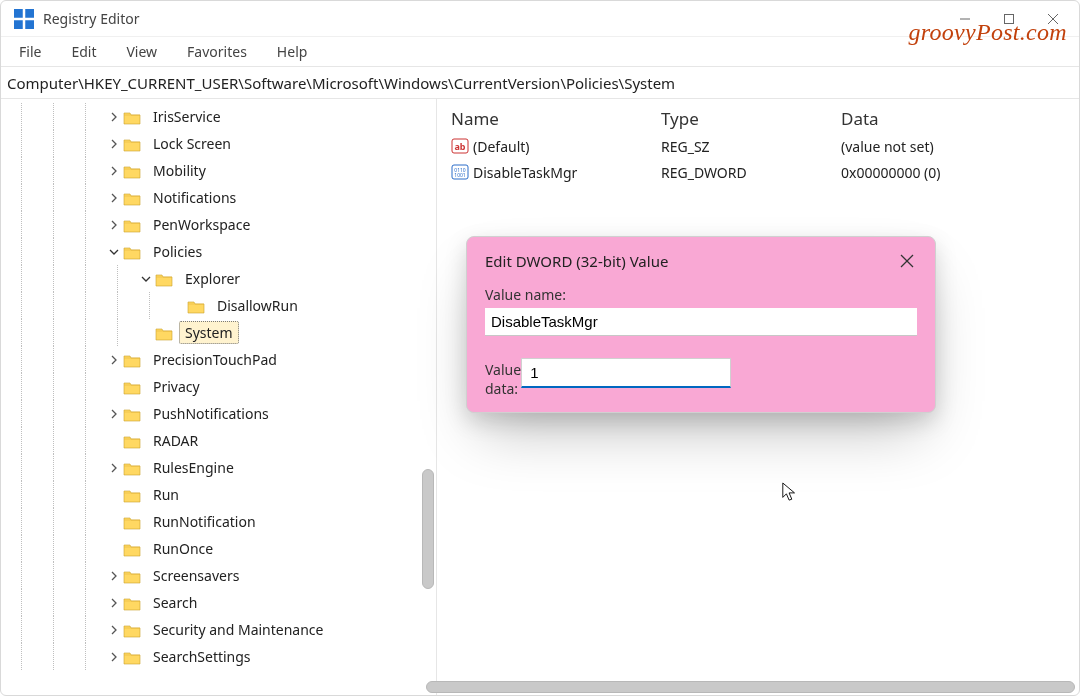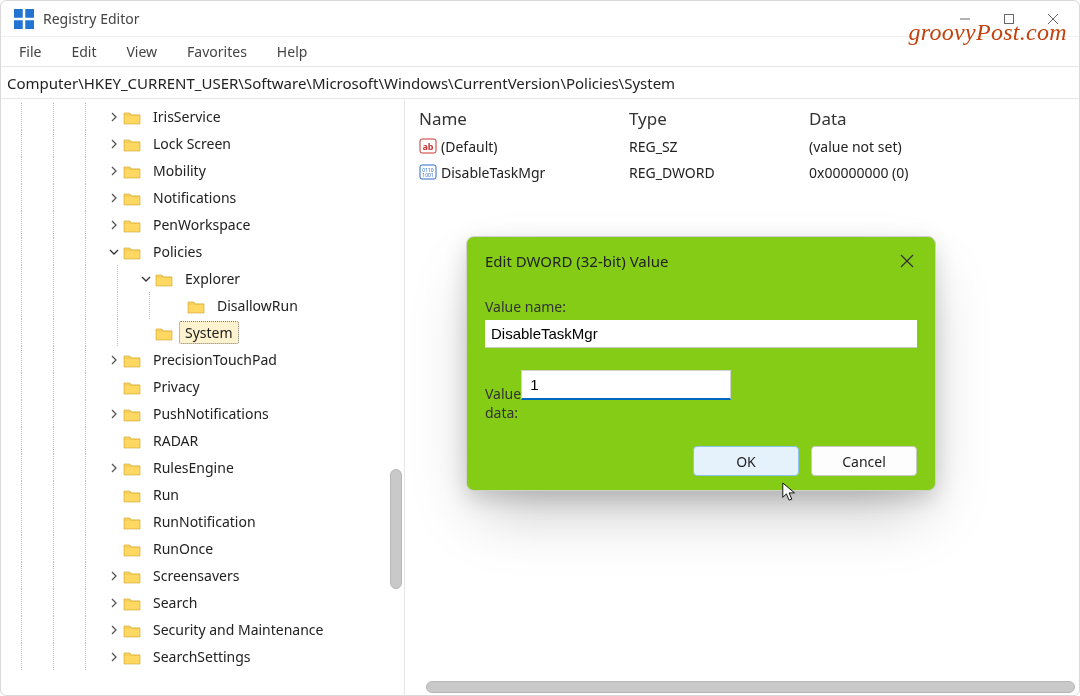--- a/index.html
+++ b/index.html
@@ -7,43 +7,43 @@
   .window{width:1080px;height:696px;border:1px solid #d9d9d9;border-radius:6px;position:relative;display:flex;flex-direction:column;background:#fff}
   .titlebar{height:36px;display:flex;align-items:center;padding:0 4px;border-bottom:1px solid #f0f0f0}
   .titlebar .ico{width:22px;height:22px;margin:0 8px;display:flex;align-items:center;justify-content:center}
   .titlebar .title{flex:1;color:#444;font-size:14px}
   .winbtns{display:flex;gap:0}
   .winbtn{width:44px;height:28px;display:flex;align-items:center;justify-content:center;border-radius:4px;color:#666}
   .menubar{height:30px;display:flex;align-items:center;padding:0 14px;gap:22px;border-bottom:1px solid #e6e6e6;font-size:14px;color:#444}
   .menubar span{padding:2px 4px}
   .addrbar{height:32px;border-bottom:1px solid #e6e6e6;display:flex;align-items:center;padding:0 6px;font-size:15px;color:#222;white-space:nowrap;overflow:hidden}
   .work{flex:1;display:flex;overflow:hidden;position:relative}
-  .tree{width:404px;border-right:1px solid #e6e6e6;overflow:hidden auto;padding-top:4px;padding-bottom:4px;position:relative}
+  .tree{width:436px;border-right:1px solid #e6e6e6;overflow:hidden auto;padding-top:4px;padding-bottom:4px;position:relative}
   .tree-row{display:flex;align-items:center;height:27px;padding-left:10px;white-space:nowrap}
   .tree-row .guides{display:flex;align-self:stretch}
   .vline{width:22px;height:100%;border-left:1px dotted #bfbfbf;margin-left:10px}
   .expand{width:14px;height:14px;display:inline-flex;align-items:center;justify-content:center;color:#555;margin-right:2px}
   .expand.none{visibility:hidden}
   .folder{width:18px;height:14px;margin-right:6px}
   .lbl{padding:1px 5px;border:1px solid transparent;border-radius:2px}
   .lbl.sel{background:#fff3cf;border:1px dotted #7a7a7a}
   .tree-scroll{position:absolute;right:2px;top:370px;width:12px;height:120px;background:#c9c9c9;border:1px solid #b8b8b8;border-radius:6px}
   .list{flex:1;position:relative;padding:4px 14px 0}
   .lhead{display:flex;font-size:17px;color:#333;height:30px;align-items:center}
   .col-name{width:210px}
   .col-type{width:180px}
   .col-data{width:200px}
   .lrow{display:flex;height:26px;align-items:center;font-size:14px}
   .lrow .ico{width:18px;height:18px;margin-right:4px}
-  .dialog{position:absolute;left:465px;top:235px;width:470px;background:#84cc16;border:1px solid #d0d0d0;border-radius:8px;box-shadow:0 30px 60px -14px rgba(0,0,0,.25),0 8px 22px rgba(0,0,0,.15);padding:0}
+  .dialog{position:absolute;left:465px;top:235px;width:470px;background:#f9a8d4;border:1px solid #d0d0d0;border-radius:8px;box-shadow:0 30px 60px -14px rgba(0,0,0,.25),0 8px 22px rgba(0,0,0,.15);padding:0}
   .dhead{display:flex;align-items:center;justify-content:space-between;padding:14px 18px 8px}
   .dtitle{font-size:15px;color:#222}
   .xbtn{width:20px;height:20px;display:flex;align-items:center;justify-content:center;color:#333}
   .dbody{padding:0 18px 14px}
-  .flabel{font-size:14px;color:#333;margin-top:18px}
+  .flabel{font-size:14px;color:#333;margin-top:6px}
   .vname{width:100%;height:28px;background:#fff;border:none;border-bottom:1px solid #c7c7c7;padding:4px 6px;font-size:15px;margin-top:4px}
   .midrow{display:flex;gap:28px;margin-top:18px}
   .vdata-wrap{display:flex;width:210px}
   .vdata{width:210px;height:30px;border:1px solid #d0d0d0;border-bottom:2px solid #0067c0;padding:2px 8px;font-size:15px;background:#fff;margin-top:4px}
   .group{border:1px solid #d7d7d7;border-radius:3px;padding:8px 14px 10px;width:180px;position:relative}
   .glabel{position:absolute;top:-10px;left:10px;background:#f3f3f3;padding:0 4px;font-size:13px}
   .radio{display:flex;align-items:center;gap:8px;margin:4px 0;font-size:14px}
   .r{width:15px;height:15px;border:1px solid #7a7a7a;border-radius:50%;display:flex;align-items:center;justify-content:center}
   .r.on{border-color:#0067c0}
   .r.on::after{content:"";width:8px;height:8px;border-radius:50%;background:#0067c0}
@@ -516,24 +516,20 @@
     </div>
     <div class="dbody">
       <div class="flabel">Value name:</div>
       <input class="vname" readonly="" value="DisableTaskMgr" style="">
       <div class="midrow">
         <div class="vdata-wrap">
           <div class="flabel">Value data:</div>
           <input class="vdata" value="1" style="">
         </div>
       </div>
-      <div class="dbtns">
-        <div class="dbtn primary">OK</div>
-        <div class="dbtn">Cancel</div>
-      </div>
     </div>
   </div>
 
   <svg class="cursor" viewBox="0 0 20 24">
     <path d="M2 2 L2 18 L6 14 L9 21 L12 20 L9 13 L15 13 Z" fill="#fff" stroke="#000" stroke-width="1"></path>
   </svg>
 
 </div>
 
 </body></html>

